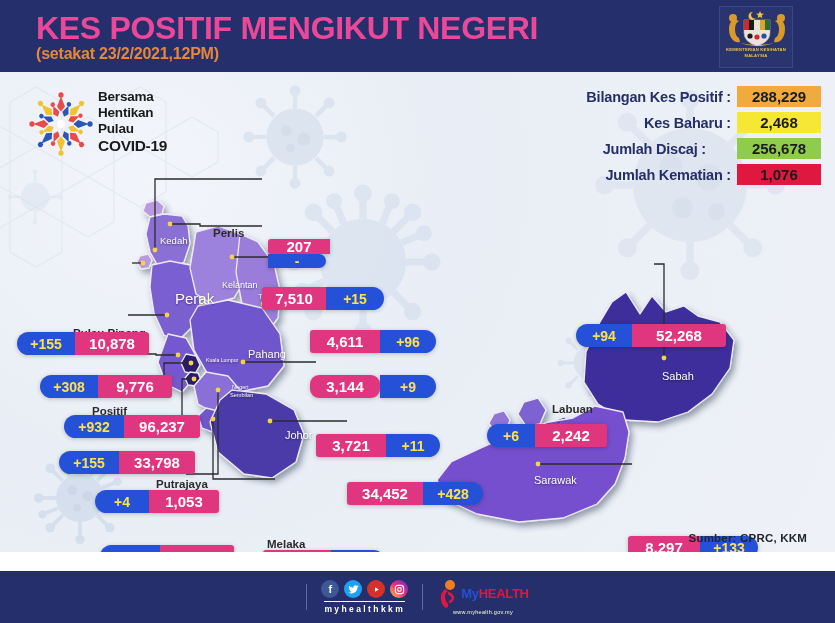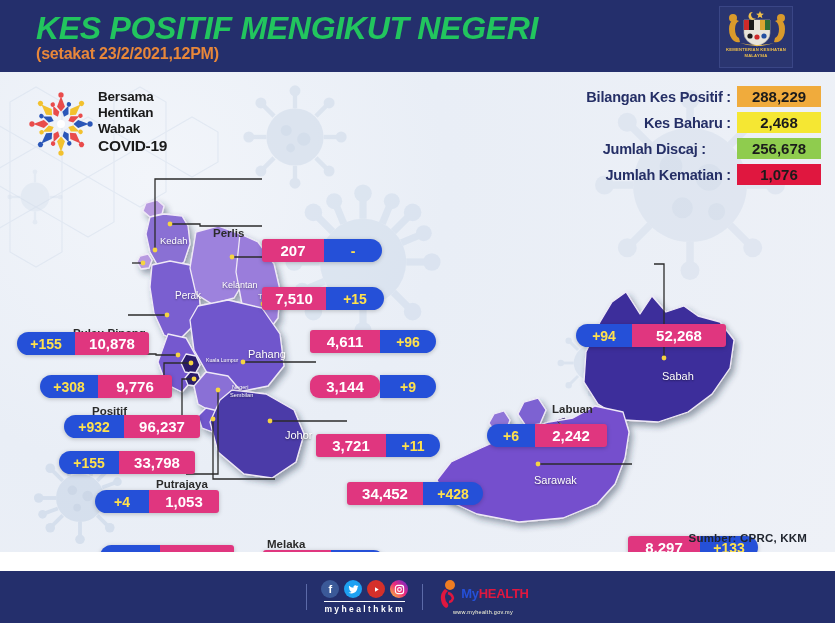--- a/index.html
+++ b/index.html
@@ -11,22 +11,22 @@
   }
   #app { position: relative; width: 835px; height: 623px; overflow: hidden; background:#fff; }
 
   
   .header {
     position: absolute; left: 0; top: 0; width: 835px; height: 72px;
     background: #242f6c;
   }
   .header .title {
     position: absolute; left: 36px; top: 12px;
-    font-size: 32px; font-weight: bold; color: #22c55e;
-    letter-spacing: -0.3px; line-height: 1; font-style: italic;
+    font-size: 32px; font-weight: bold; color: #ec4899;
+    letter-spacing: -0.3px; line-height: 1;
   }
   .header .subtitle {
     position: absolute; left: 36px; top: 46px;
     font-size: 16px; font-weight: bold; color: #e8873a;
     letter-spacing: -0.2px; line-height: 1;
   }
   .moh-logo {
     position: absolute; right: 42px; top: 6px;
     width: 74px; height: 62px;
     background: #2a3570;
@@ -432,21 +432,21 @@
           <g transform="rotate(337 50 50)">
             <path d="M50 20 l5 12 l-5 6 l-5 -6 z" fill="#e94b4b"></path>
               <circle cx="50" cy="18" r="3.4" fill="#e94b4b"></circle>
           </g>
           <circle cx="50" cy="50" r="6" fill="#ffffff"></circle>
         </g>
       </svg>
       <div class="ctext">
         <div>Bersama</div>
         <div>Hentikan</div>
-        <div>Wabak</div>
+        <div>Pulau</div>
         <div class="big">COVID-19</div>
       </div>
     </div>
 
     <div class="stats">
       <div class="stat-row">
         <span class="stat-label">Bilangan Kes Positif :</span>
         <span class="stat-value" id="sv0" style="background: rgb(240, 171, 60);">288,229</span>
       </div>
       <div class="stat-row">
@@ -549,36 +549,36 @@
           <circle cx="213" cy="347" r="2.4" fill="#f5d442"></circle>
           <circle cx="664" cy="286" r="2.4" fill="#f5d442"></circle>
           <circle cx="560" cy="354" r="2.4" fill="#f5d442"></circle>
           <circle cx="538" cy="392" r="2.4" fill="#f5d442"></circle>
         </g>
       </svg>
 
       
       <div id="state-labels">
           <div class="state-name" style="left: 160px; top: 163px; font-size: 9.5px;">Kedah</div>
-          <div class="state-name" style="left: 175px; top: 218px; font-size: 10px;">Perak</div>
+          <div class="state-name" style="left: 175px; top: 218px; font-size: 15px;">Perak</div>
           <div class="state-name" style="left: 222px; top: 208px; font-size: 9px;">Kelantan</div>
           <div class="state-name" style="left: 258px; top: 220px; font-size: 7.5px;">Terengganu</div>
           <div class="state-name" style="left: 248px; top: 276px; font-size: 11px;">Pahang</div>
           <div class="state-name" style="left: 206px; top: 285px; font-size: 5.2px;">Kuala Lumpur</div>
           <div class="state-name" style="left: 232px; top: 312px; font-size: 5.6px;">Negeri</div>
           <div class="state-name" style="left: 230px; top: 320px; font-size: 5.6px;">Sembilan</div>
           <div class="state-name" style="left: 285px; top: 357px; font-size: 11px;">Johor</div>
           <div class="state-name" style="left: 662px; top: 298px; font-size: 11px;">Sabah</div>
           <div class="state-name" style="left: 534px; top: 402px; font-size: 11px;">Sarawak</div>
         </div>
 
       
       <div id="bars-layer">
           <div class="bar-label" style="left: 213px; top: 155px;">Perlis</div>
-          <div class="bar total-first" style="left: 262px; top: 167px;">
+          <div class="bar total-first" style="left: 268px; top: 167px; flex-direction: column;">
             <div class="seg total" style="width: 62px;">207</div>
             <div class="seg delta" style="width: 58px;">-</div>
           </div>
           <div class="bar total-first" style="left: 262px; top: 215px;">
             <div class="seg total" style="width: 64px;">7,510</div>
             <div class="seg delta" style="width: 58px;">+15</div>
           </div>
           <div class="bar-label" style="left: 73px; top: 255px;">Pulau Pinang</div>
           <div class="bar delta-first" style="left: 17px; top: 260px;">
             <div class="seg delta" style="width: 58px;">+155</div>

